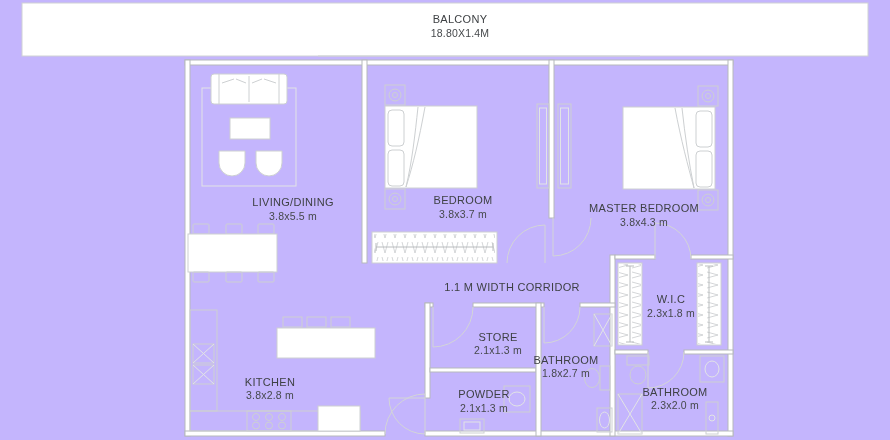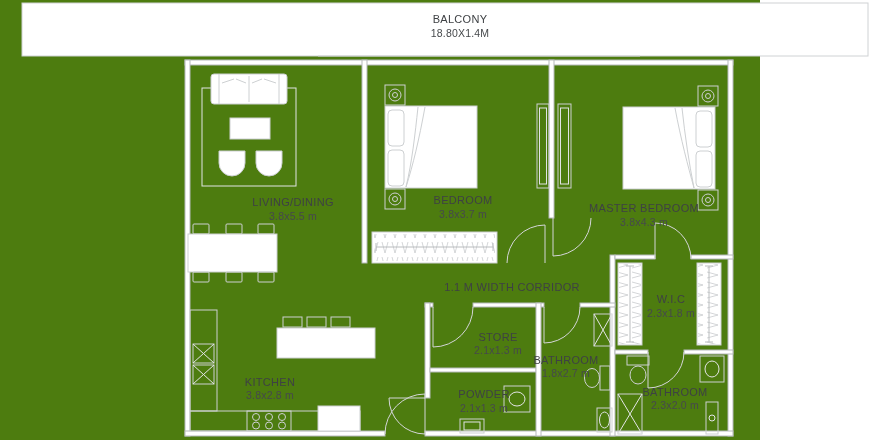--- a/index.html
+++ b/index.html
@@ -6,23 +6,23 @@
     margin: 0;
     padding: 0;
     background: #ffffff;
     width: 890px;
     height: 440px;
     overflow: hidden;
     font-family: "Liberation Sans", sans-serif;
   }
   #plan-wrap {
     position: relative;
-    width: 760px;
+    width: 890px;
     height: 440px;
-    background: #4d7c0f;
+    background: #c4b5fd;
   }
   svg { display: block; }
   .wall { fill: #ffffff; stroke: #b6b9bb; stroke-width: 1; }
   .wall-light { fill: #ffffff; stroke: #cfd2d4; stroke-width: 1; }
   .furn { fill: none; stroke: #cdd0d2; stroke-width: 1; }
   .furn-f { fill: #ffffff; stroke: #cdd0d2; stroke-width: 1; }
   .faint { fill: none; stroke: #e2e4e5; stroke-width: 1; }
   .door { fill: none; stroke: #d3d5d7; stroke-width: 1; }
   .rail { fill: none; stroke: #b9bcbe; stroke-width: 1; }
   .lbl  { font-size: 11px; fill: #3e4144; letter-spacing: 0.3px; text-anchor: middle; }

